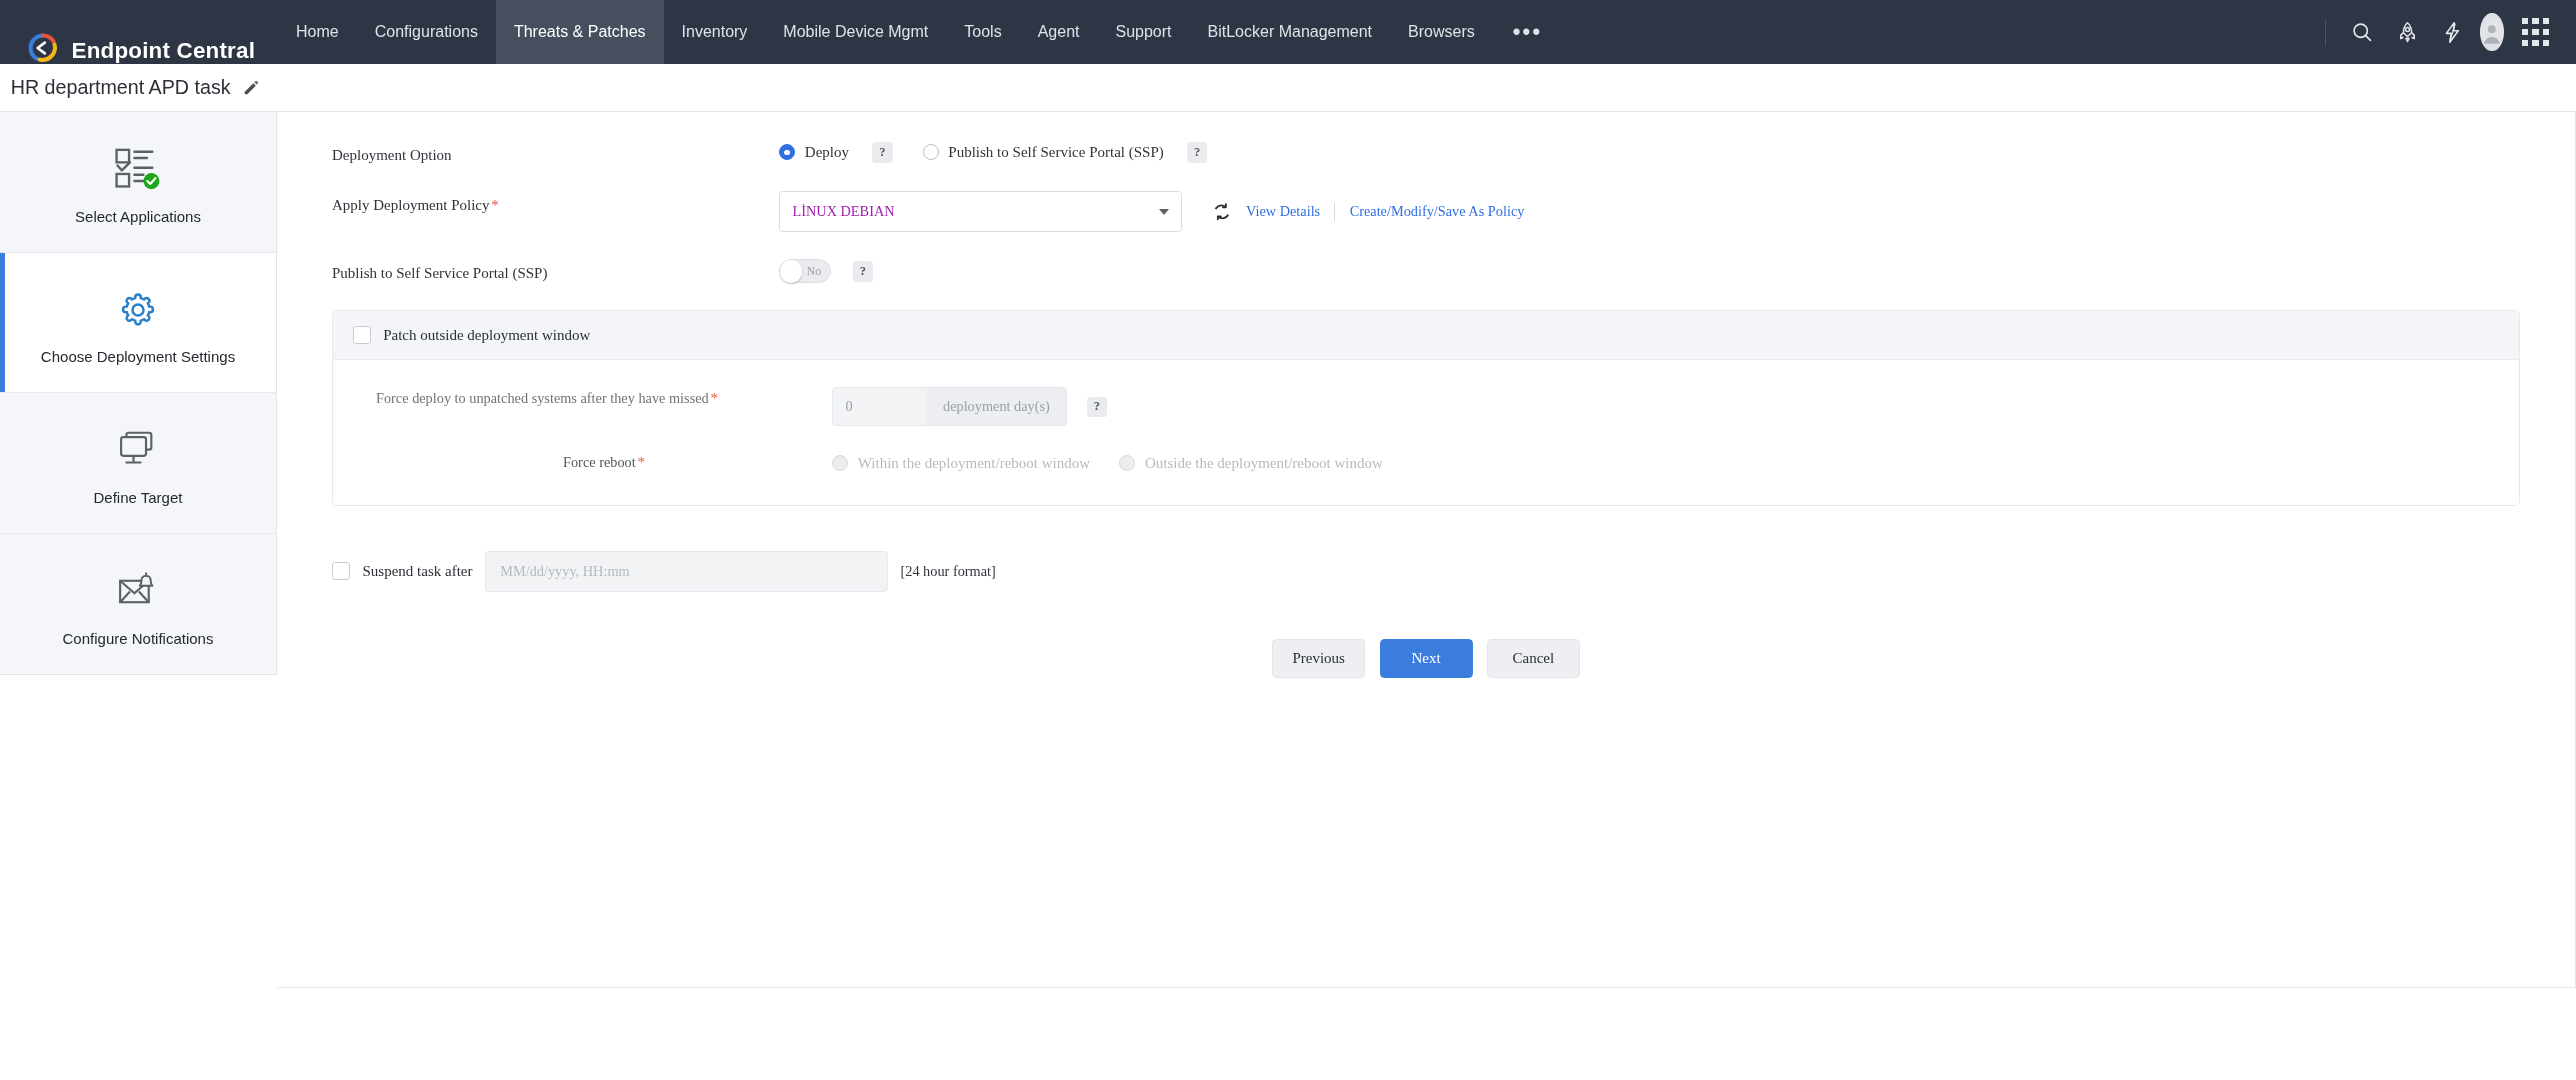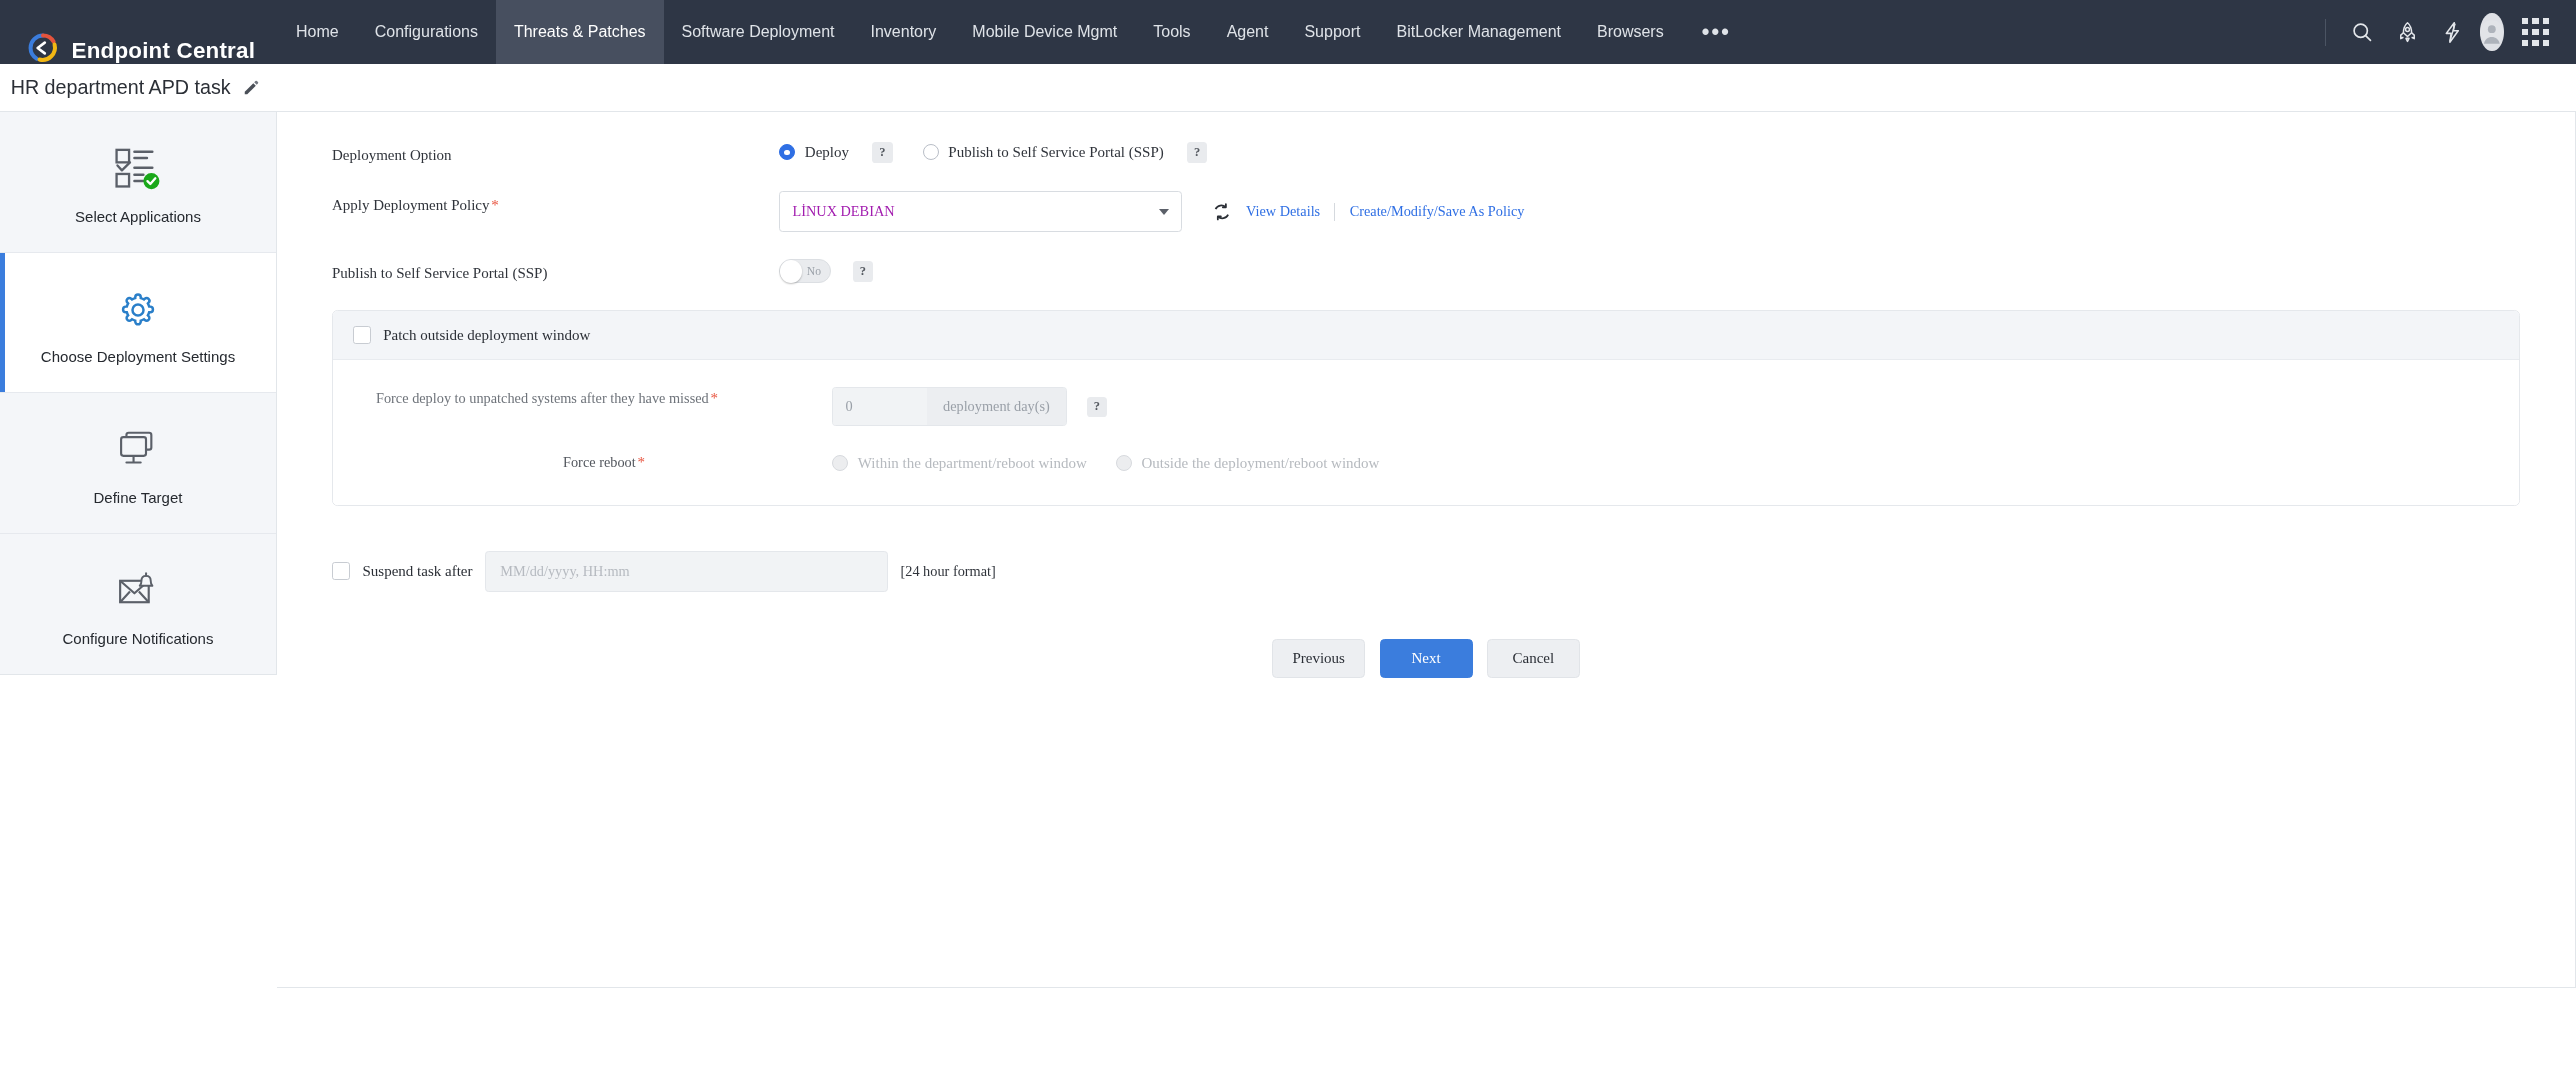--- a/index.html
+++ b/index.html
@@ -232,21 +232,20 @@
         <path d="M20 12 L12 18 L20 24" fill="none" stroke="#ffffff" stroke-width="3" stroke-linecap="round" stroke-linejoin="round"></path>
       </svg>
     </span>
     <span class="brand-name">Endpoint Central</span>
   </div>
 
   <div class="navitems">
     <div class="navitem">Home</div>
     <div class="navitem">Configurations</div>
     <div class="navitem active">Threats &amp; Patches</div>
-    <div class="navitem">Software Deployment</div>
     <div class="navitem">Inventory</div>
     <div class="navitem">Mobile Device Mgmt</div>
     <div class="navitem">Tools</div>
     <div class="navitem">Agent</div>
     <div class="navitem">Support</div>
     <div class="navitem">BitLocker Management</div>
     <div class="navitem">Browsers</div>
     <div class="navitem dots">•••</div>
   </div>
 
@@ -440,21 +439,21 @@
           </div>
         </div>
 
         <div class="panel-row" style="align-items:center;">
           <div class="plabel disabled" style="padding-top:0;">
             <span>Force reboot</span><span class="req">*</span>
           </div>
           <div style="display:flex;align-items:center;">
             <span class="radio-opt dim">
               <span class="radio dim"></span>
-              <span class="txt">Within the department/reboot window</span>
+              <span class="txt">Within the deployment/reboot window</span>
             </span>
             <span class="radio-opt dim" style="margin-left:29px;">
               <span class="radio dim"></span>
               <span class="txt">Outside the deployment/reboot window</span>
             </span>
           </div>
         </div>
 
       </div>
     </div>

